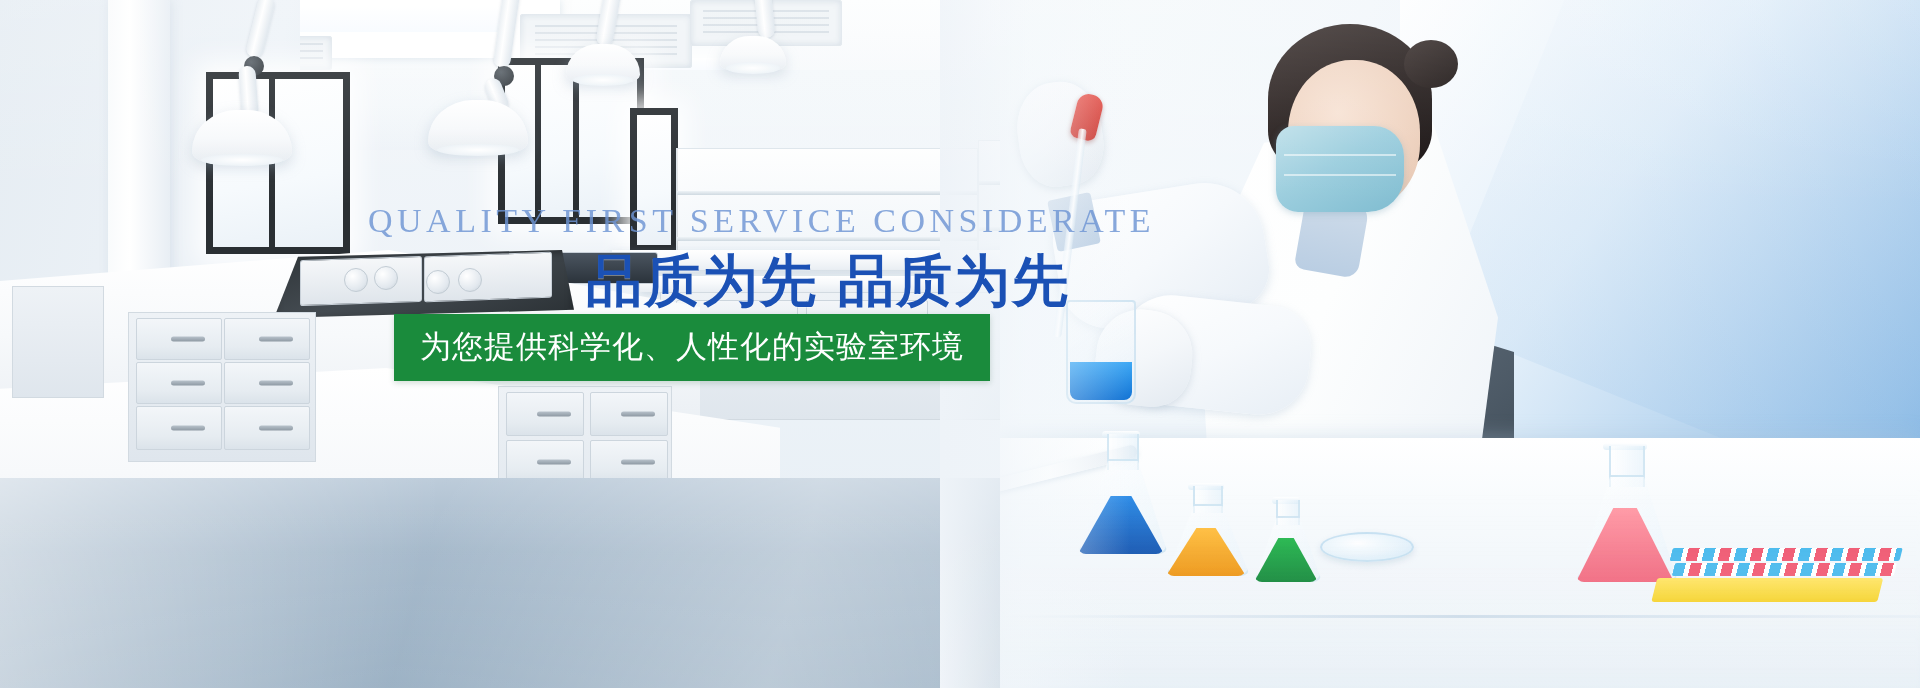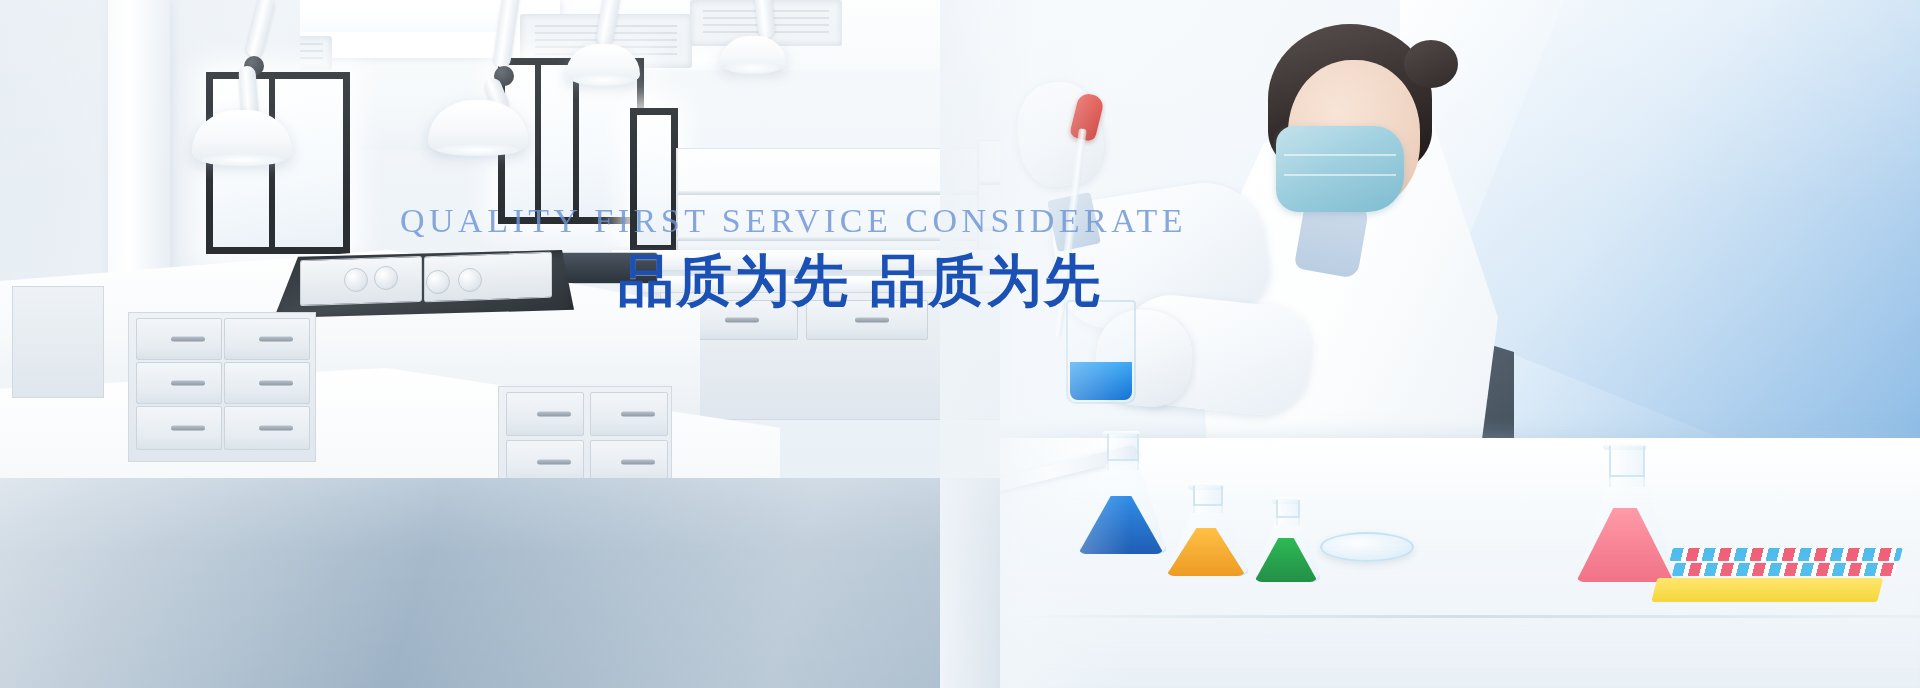--- a/index.html
+++ b/index.html
@@ -304,21 +304,21 @@
     background:linear-gradient(to right,rgba(238,243,248,1) 0%,rgba(242,247,251,.55) 45%,rgba(246,250,253,0) 100%);
     pointer-events:none;
   }
   .global-haze{
     position:absolute;inset:0;
     background:linear-gradient(to bottom,rgba(255,255,255,.16) 0%,rgba(255,255,255,0) 30%,rgba(255,255,255,0) 72%,rgba(255,255,255,.1) 100%);
     pointer-events:none;
   }
 
   
-  .overlay{position:absolute;inset:0;margin-left:32px;}
+  .overlay{position:absolute;inset:0;}
 
   .eyebrow{
     position:absolute;left:368px;top:204px;
     font-family:"Liberation Serif","DejaVu Serif",serif;
     font-size:34px;letter-spacing:4.5px;
     color:#6e95d4;opacity:.82;
     white-space:nowrap;
     line-height:1;
   }
   .headline{
@@ -531,15 +531,18 @@
   <div class="global-haze"></div>
 
   <div class="overlay">
 
     <div class="eyebrow">QUALITY FIRST SERVICE CONSIDERATE</div>
 
     <div class="headline">
       <span>品质为先</span><span class="gap"></span><span>品质为先</span>
     </div>
 
+    <div class="subbar">
+      <div class="subbar-text">为您提供科学化、人性化的实验室环境</div>
+    </div>
 
   </div>
 </div>
 
 </body></html>

